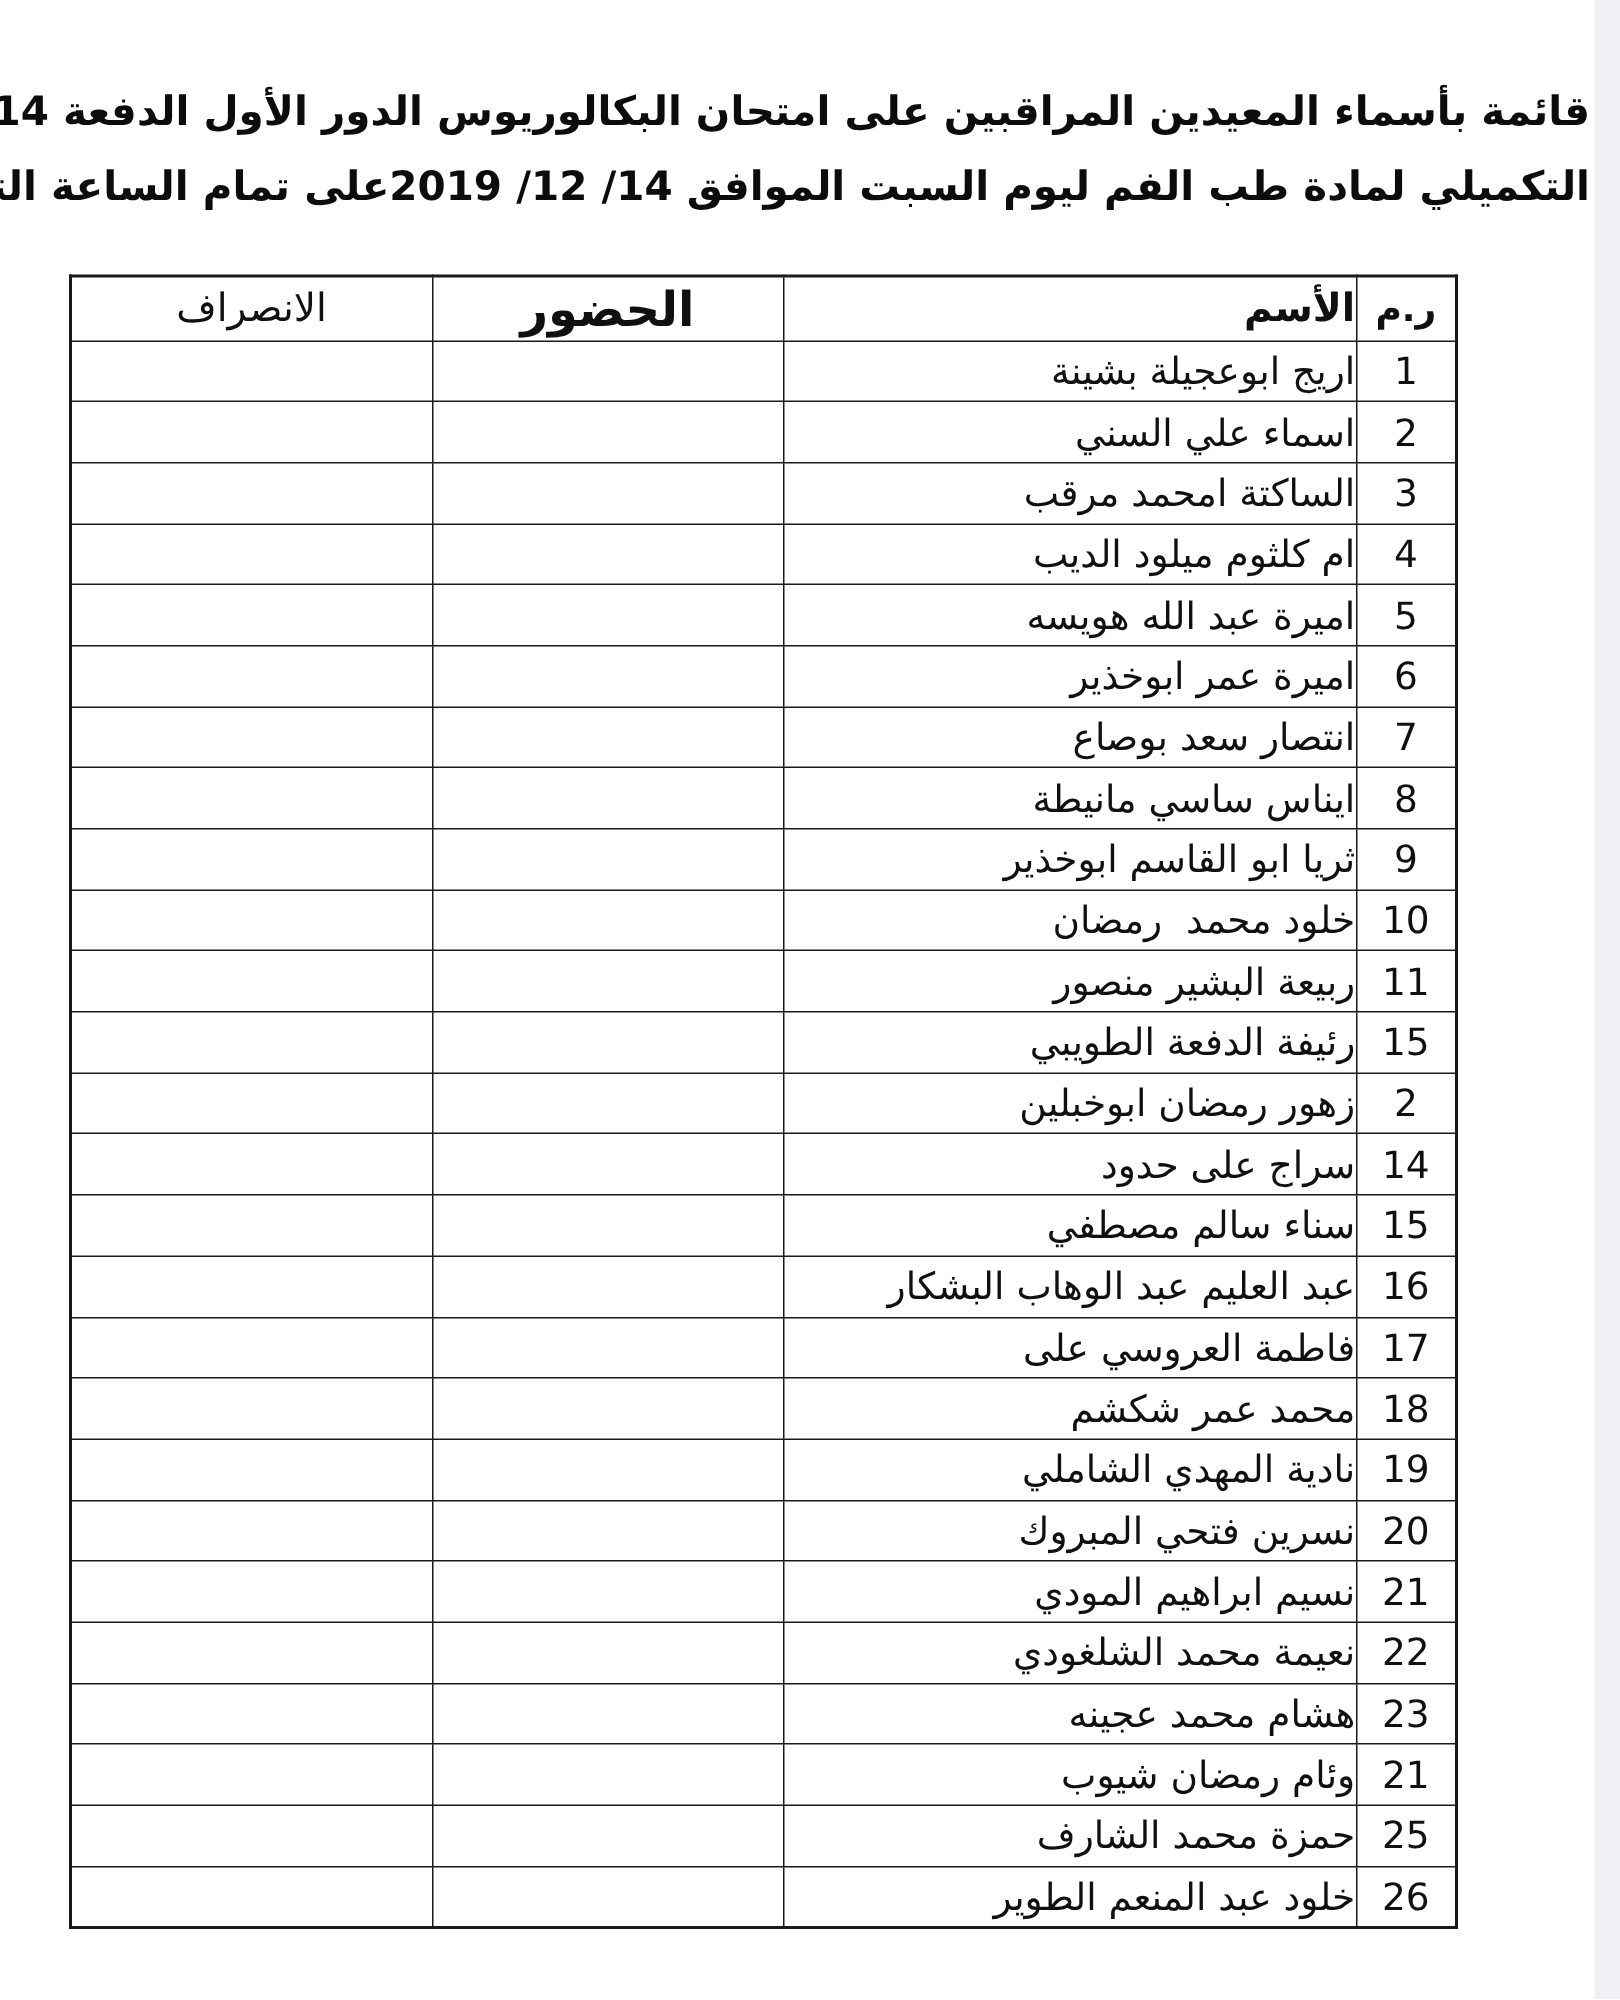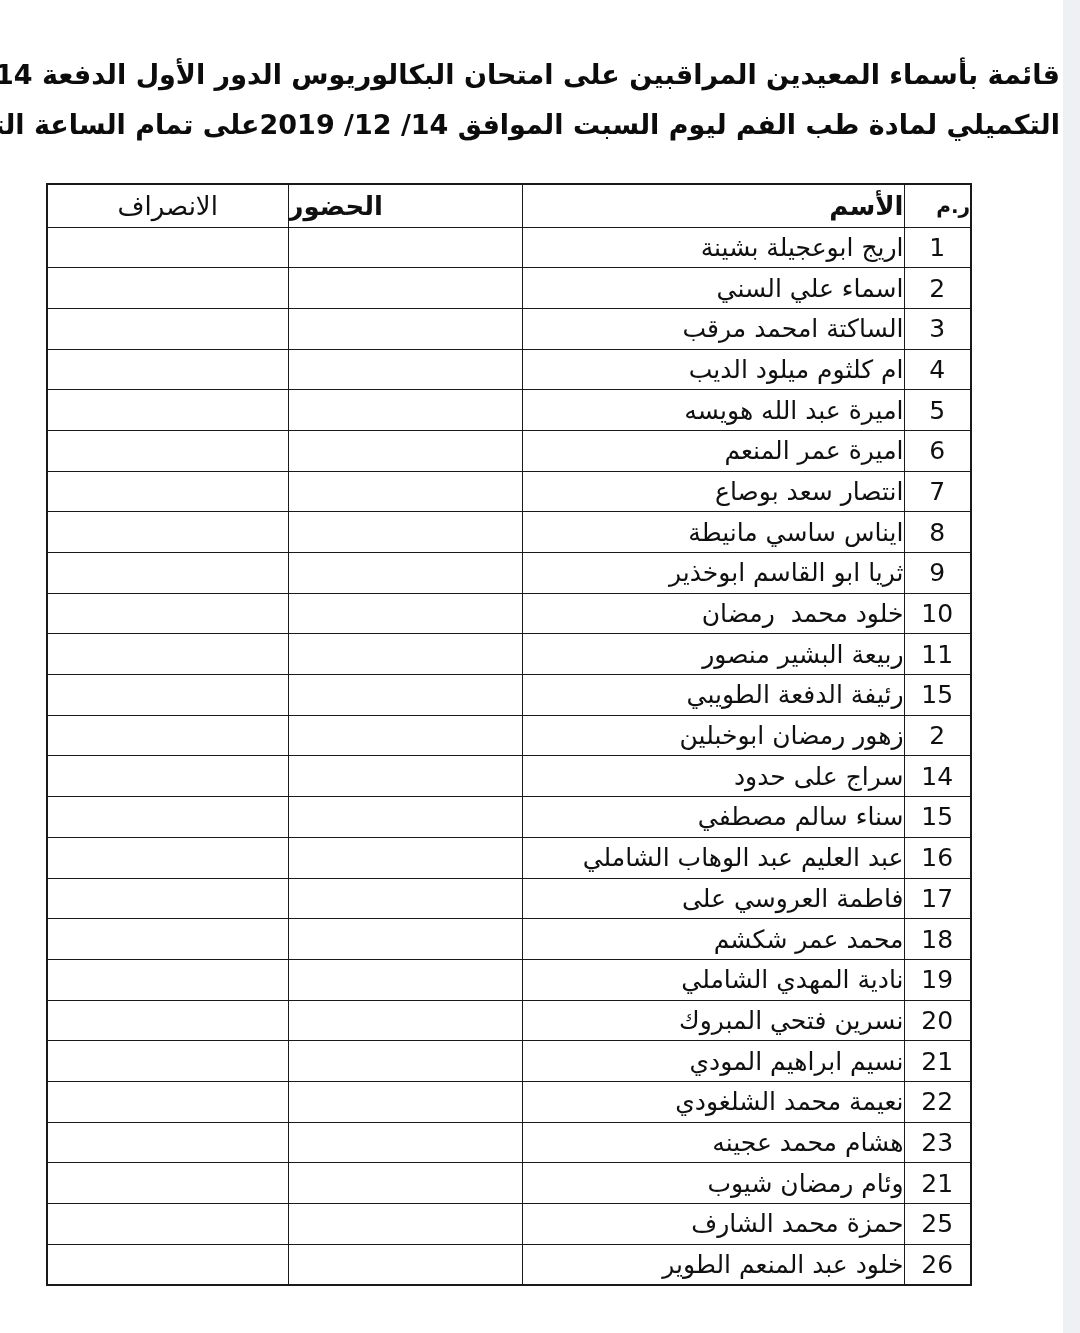--- a/index.html
+++ b/index.html
@@ -54,23 +54,23 @@
   table.roster td {
     border: 1px solid #1a1a1a;
     padding: 0;
     overflow: hidden;
     vertical-align: middle;
     color: #101010;
   }
   table.roster thead tr { height: 43px; }
   table.roster tbody tr { height: 40.7px; }
 
-  th.h-index      { text-align: right; font-size: 20px; font-weight: bold; }
+  th.h-index      { text-align: center; font-size: 24px; font-weight: bold; }
   th.h-name       { text-align: right;  font-size: 26px; font-weight: bold; padding-right: 5px; }
-  th.h-attendance { text-align: left; font-size: 26px; font-weight: bold; }
+  th.h-attendance { text-align: center; font-size: 32px; font-weight: bold; }
   th.h-departure  { text-align: center; font-size: 26px; font-weight: normal; }
 
   td.c-index {
     text-align: center;
     font-size: 25px;
   }
   td.c-name {
     padding-right: 6px;
     font-size: 25px;
     white-space: pre;
@@ -129,21 +129,21 @@
           <td class="c-departure"></td>
         </tr>
         <tr>
           <td class="c-index">5</td>
           <td class="c-name">اميرة عبد الله هويسه</td>
           <td class="c-attendance"></td>
           <td class="c-departure"></td>
         </tr>
         <tr>
           <td class="c-index">6</td>
-          <td class="c-name">اميرة عمر المنعم</td>
+          <td class="c-name">اميرة عمر ابوخذير</td>
           <td class="c-attendance"></td>
           <td class="c-departure"></td>
         </tr>
         <tr>
           <td class="c-index">7</td>
           <td class="c-name">انتصار سعد بوصاع</td>
           <td class="c-attendance"></td>
           <td class="c-departure"></td>
         </tr>
         <tr>
@@ -189,21 +189,21 @@
           <td class="c-departure"></td>
         </tr>
         <tr>
           <td class="c-index">15</td>
           <td class="c-name">سناء سالم مصطفي</td>
           <td class="c-attendance"></td>
           <td class="c-departure"></td>
         </tr>
         <tr>
           <td class="c-index">16</td>
-          <td class="c-name">عبد العليم عبد الوهاب الشاملي</td>
+          <td class="c-name">عبد العليم عبد الوهاب البشكار</td>
           <td class="c-attendance"></td>
           <td class="c-departure"></td>
         </tr>
         <tr>
           <td class="c-index">17</td>
           <td class="c-name">فاطمة العروسي على</td>
           <td class="c-attendance"></td>
           <td class="c-departure"></td>
         </tr>
         <tr>

